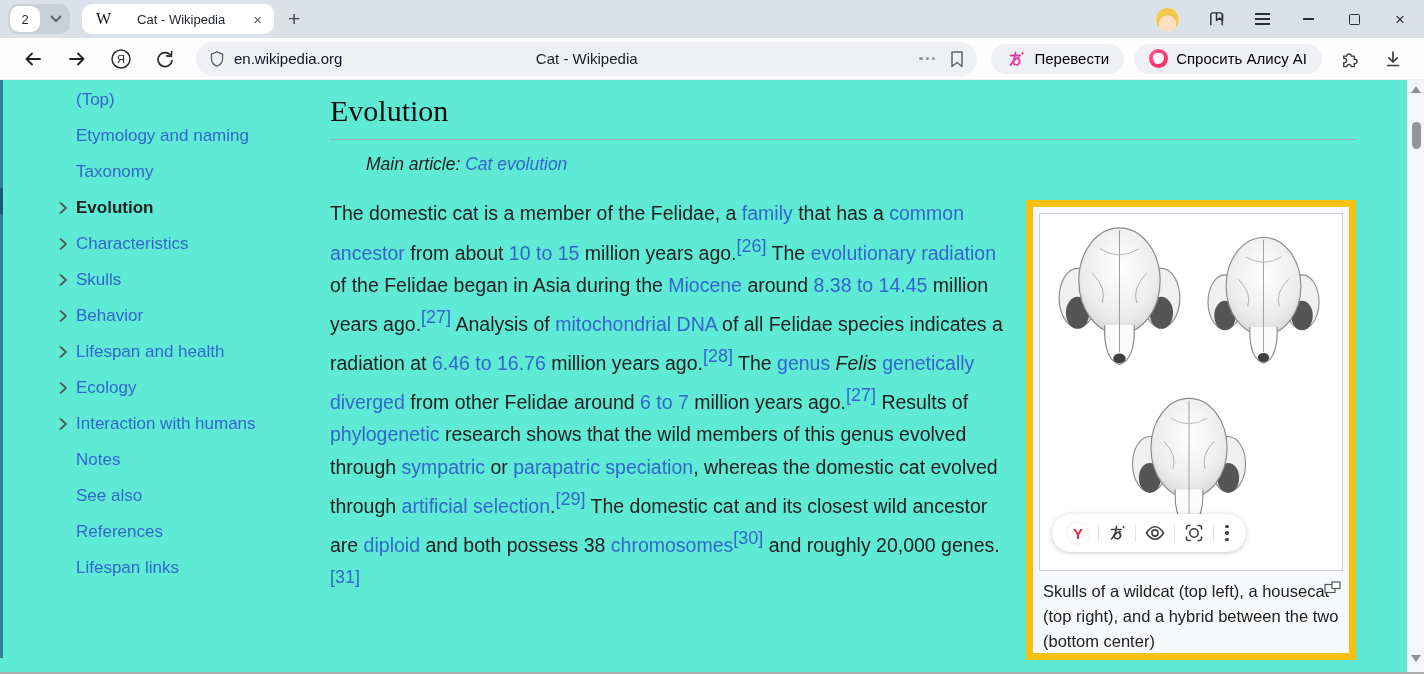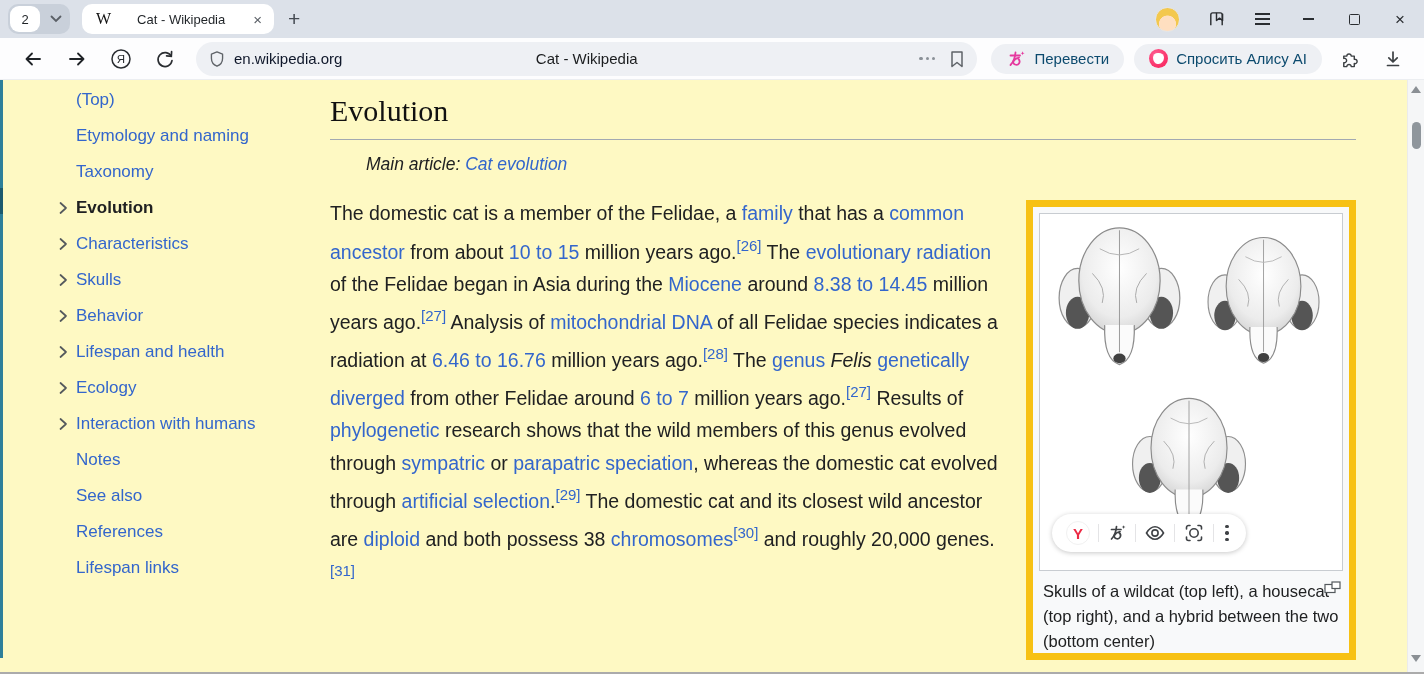--- a/index.html
+++ b/index.html
@@ -58,35 +58,35 @@
   .addressbar .url { font-size:15px; color:#0f172a; margin-left:8px; }
   .addressbar .center-title {
     position:absolute; left:50%; transform:translateX(-50%);
     font-size:15px; color:#1b1d1f; white-space:nowrap;
   }
   .addressbar .right-icons { margin-left:auto; display:flex; align-items:center; gap:14px;}
   .dots3 { display:flex; gap:3px; }
   .dots3 i { width:3.4px; height:3.4px; border-radius:50%; background:#8a9097; display:block;}
   .pill-btn {
     height:30px; background:#eef0f4; border-radius:17px; display:flex; align-items:center;
-    gap:8px; padding:0 15px; font-size:15px; color:#0c4a6e; flex:0 0 auto; white-space:nowrap;
+    gap:8px; padding:0 15px; font-size:15px; color:#000000; flex:0 0 auto; white-space:nowrap;
   }
   .alice-dot {
     width:19px; height:19px; border-radius:50%;
     background: radial-gradient(circle at 35% 30%, #ff5f93, #f92f66 70%);
     position:relative;
   }
   .alice-dot::after {
     content:""; position:absolute; left:4.2px; top:3.6px; width:10.5px; height:11.5px;
     background:#fff; border-radius:48% 52% 55% 45% / 40% 40% 60% 60%;
   }
   .tr-icon { position:relative; width:20px; height:20px; flex:0 0 auto;}
 
   
-  .content { position:relative; height:592px; background:#fef9c3; }
+  .content { position:relative; height:592px; background:#5eead4; }
   .accent-strip { position:absolute; left:0; top:0; width:3px; height:578px; background:#2e7f99;}
   .accent-strip .handle { position:absolute; left:0; top:108px; width:3px; height:26px; background:#1d5a6e;}
 
   .toc { position:absolute; left:56px; top:2px; width:270px; }
   .toc-item {
     height:36px; display:flex; align-items:center; font-size:17px; color:#3366cc;
     position:relative; padding-left:20px; cursor:default;
   }
   .toc-item .chevron { position:absolute; left:-2px; top:9px; }
   .toc-item.active { color:#202122; font-weight:bold; }
@@ -96,21 +96,21 @@
     font-family:"Liberation Serif", serif; font-weight:400;
     font-size:30px; color:#111; margin-top:14px;
   }
   .heading-divider { border:none; border-top:1px solid #a2a9b1; margin-top:11px; }
   .main-article-note { margin:14px 0 0 36px; font-style:italic; font-size:17.5px; color:#202122;}
   .main-article-note .wlink { color:#3366cc;margin-top:20px; }
   .article-paragraph {
     width:676px; margin-top:22px; font-size:19.5px; line-height:32.5px; color:#202122;
   }
   .wlink { color:#3366cc; }
-  sup.ref { color:#3366cc; font-size:15px; }
+  sup.ref { color:#3366cc; font-size:18px; }
   .it { font-style:italic;margin-top:26px; }
 
   
   .thumb-highlight {
     position:absolute; left:1026px; top:120px; width:330px; height:460px;
     border:7px solid #f7c114; background:#f8f9fa; padding:6px;
   }
   .image-frame {
     position:relative; width:304px; height:358px; background:#fff;
     border:1px solid #c8ccd1; overflow:hidden;

